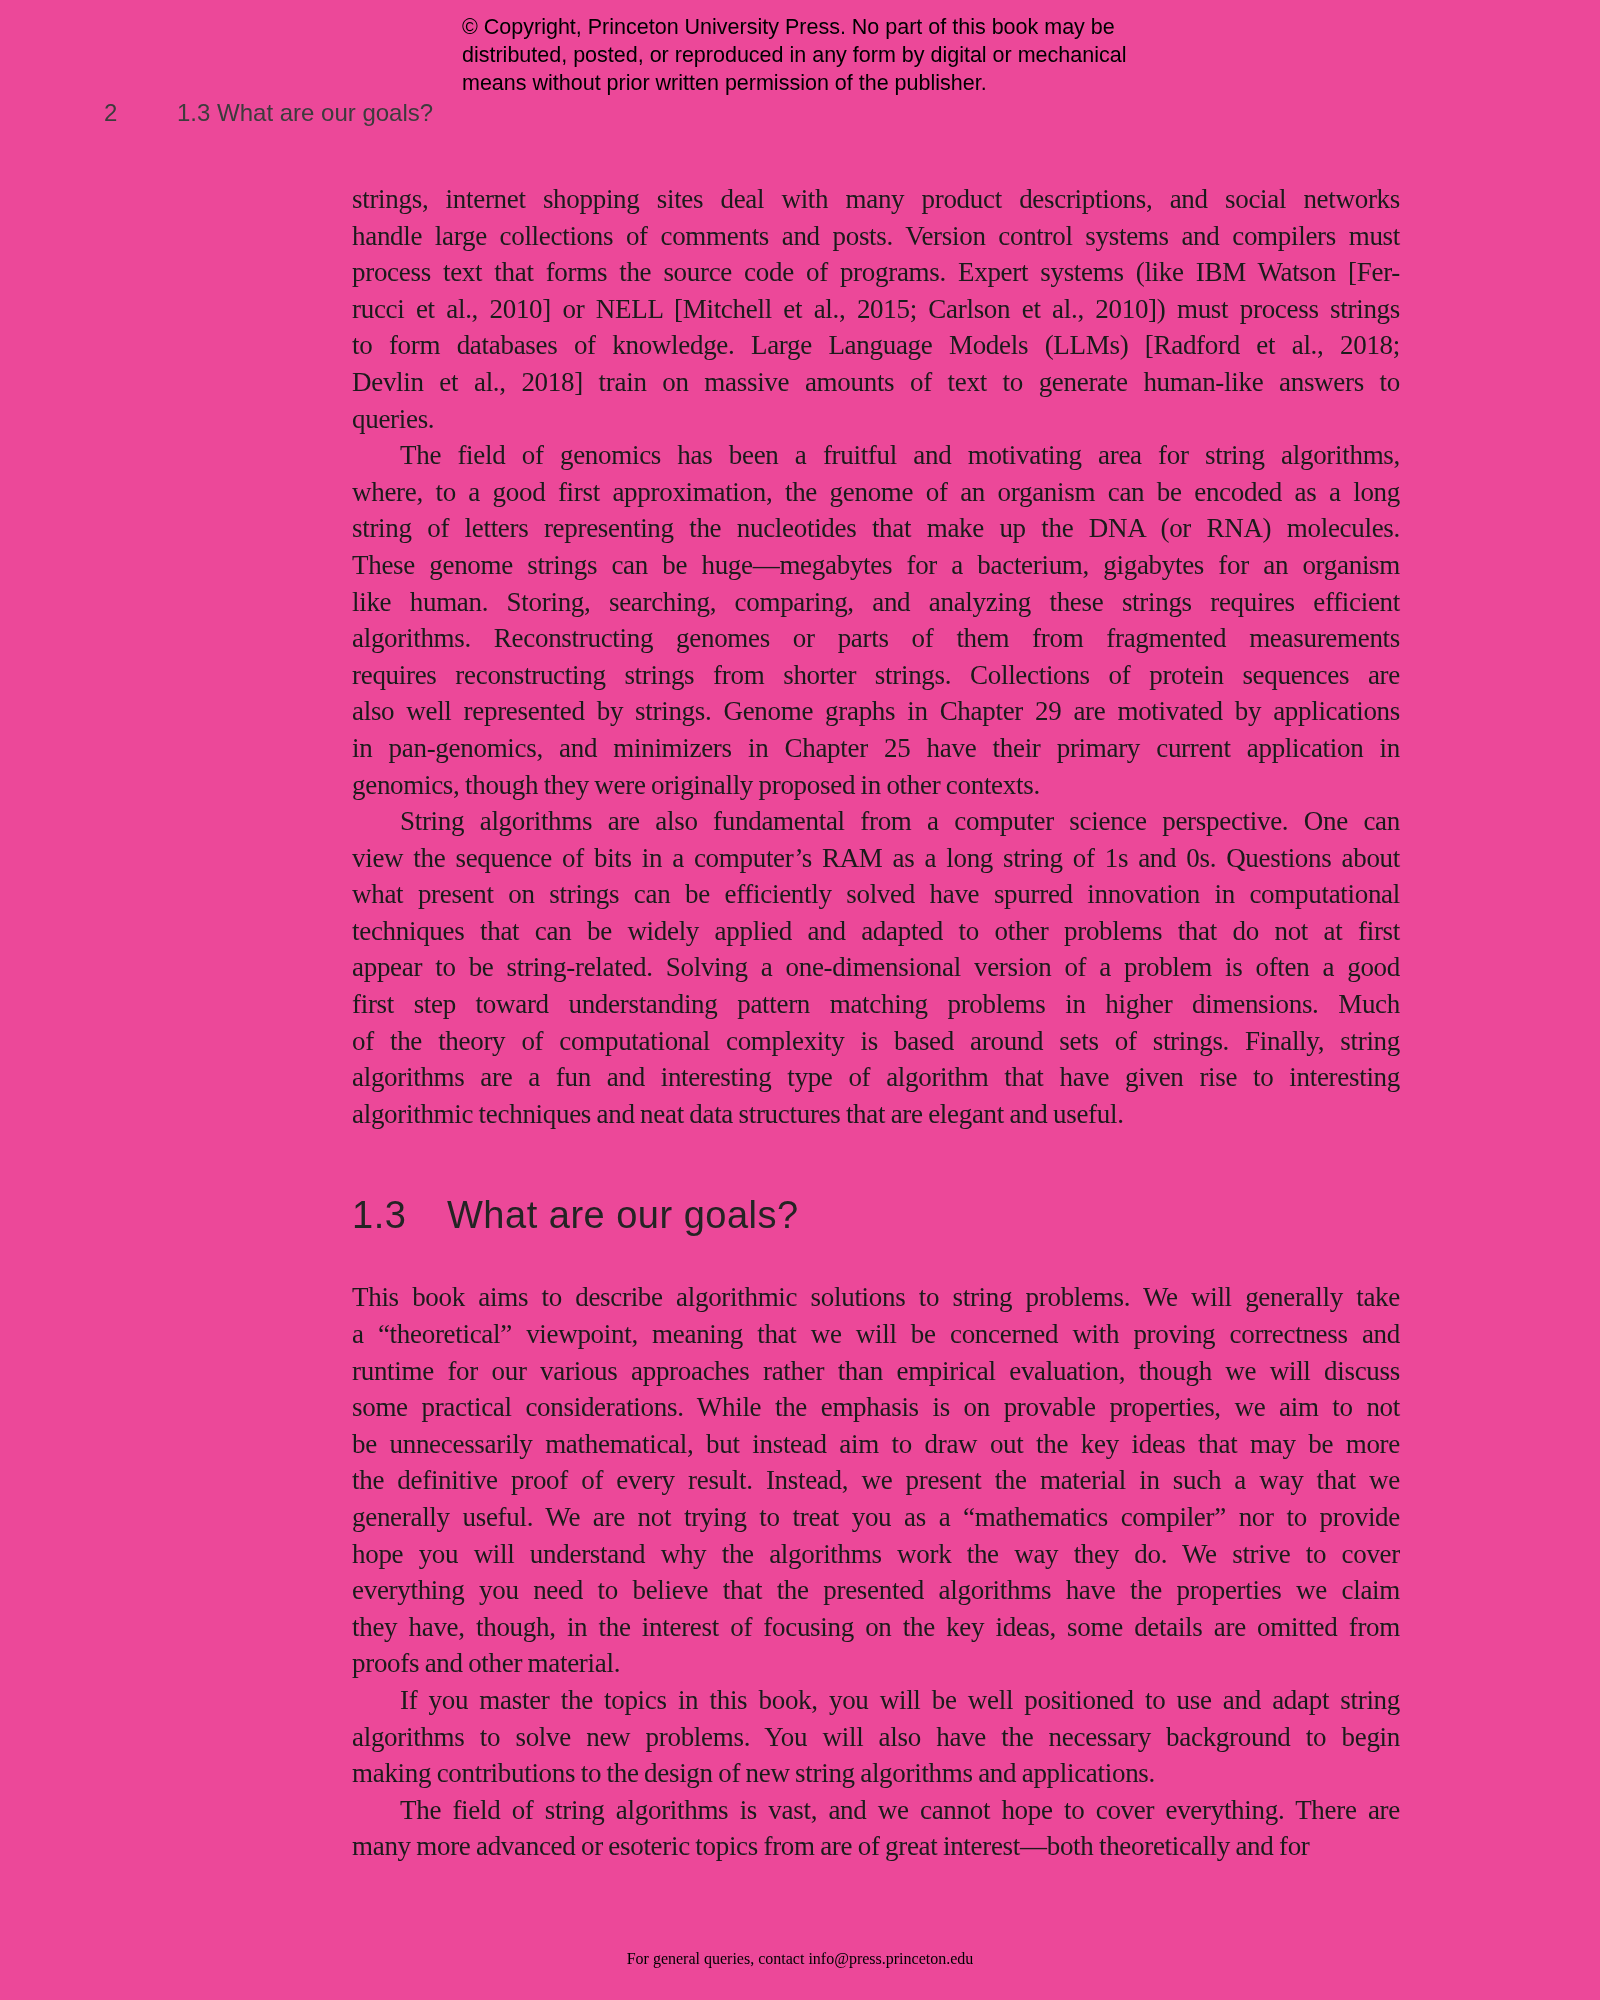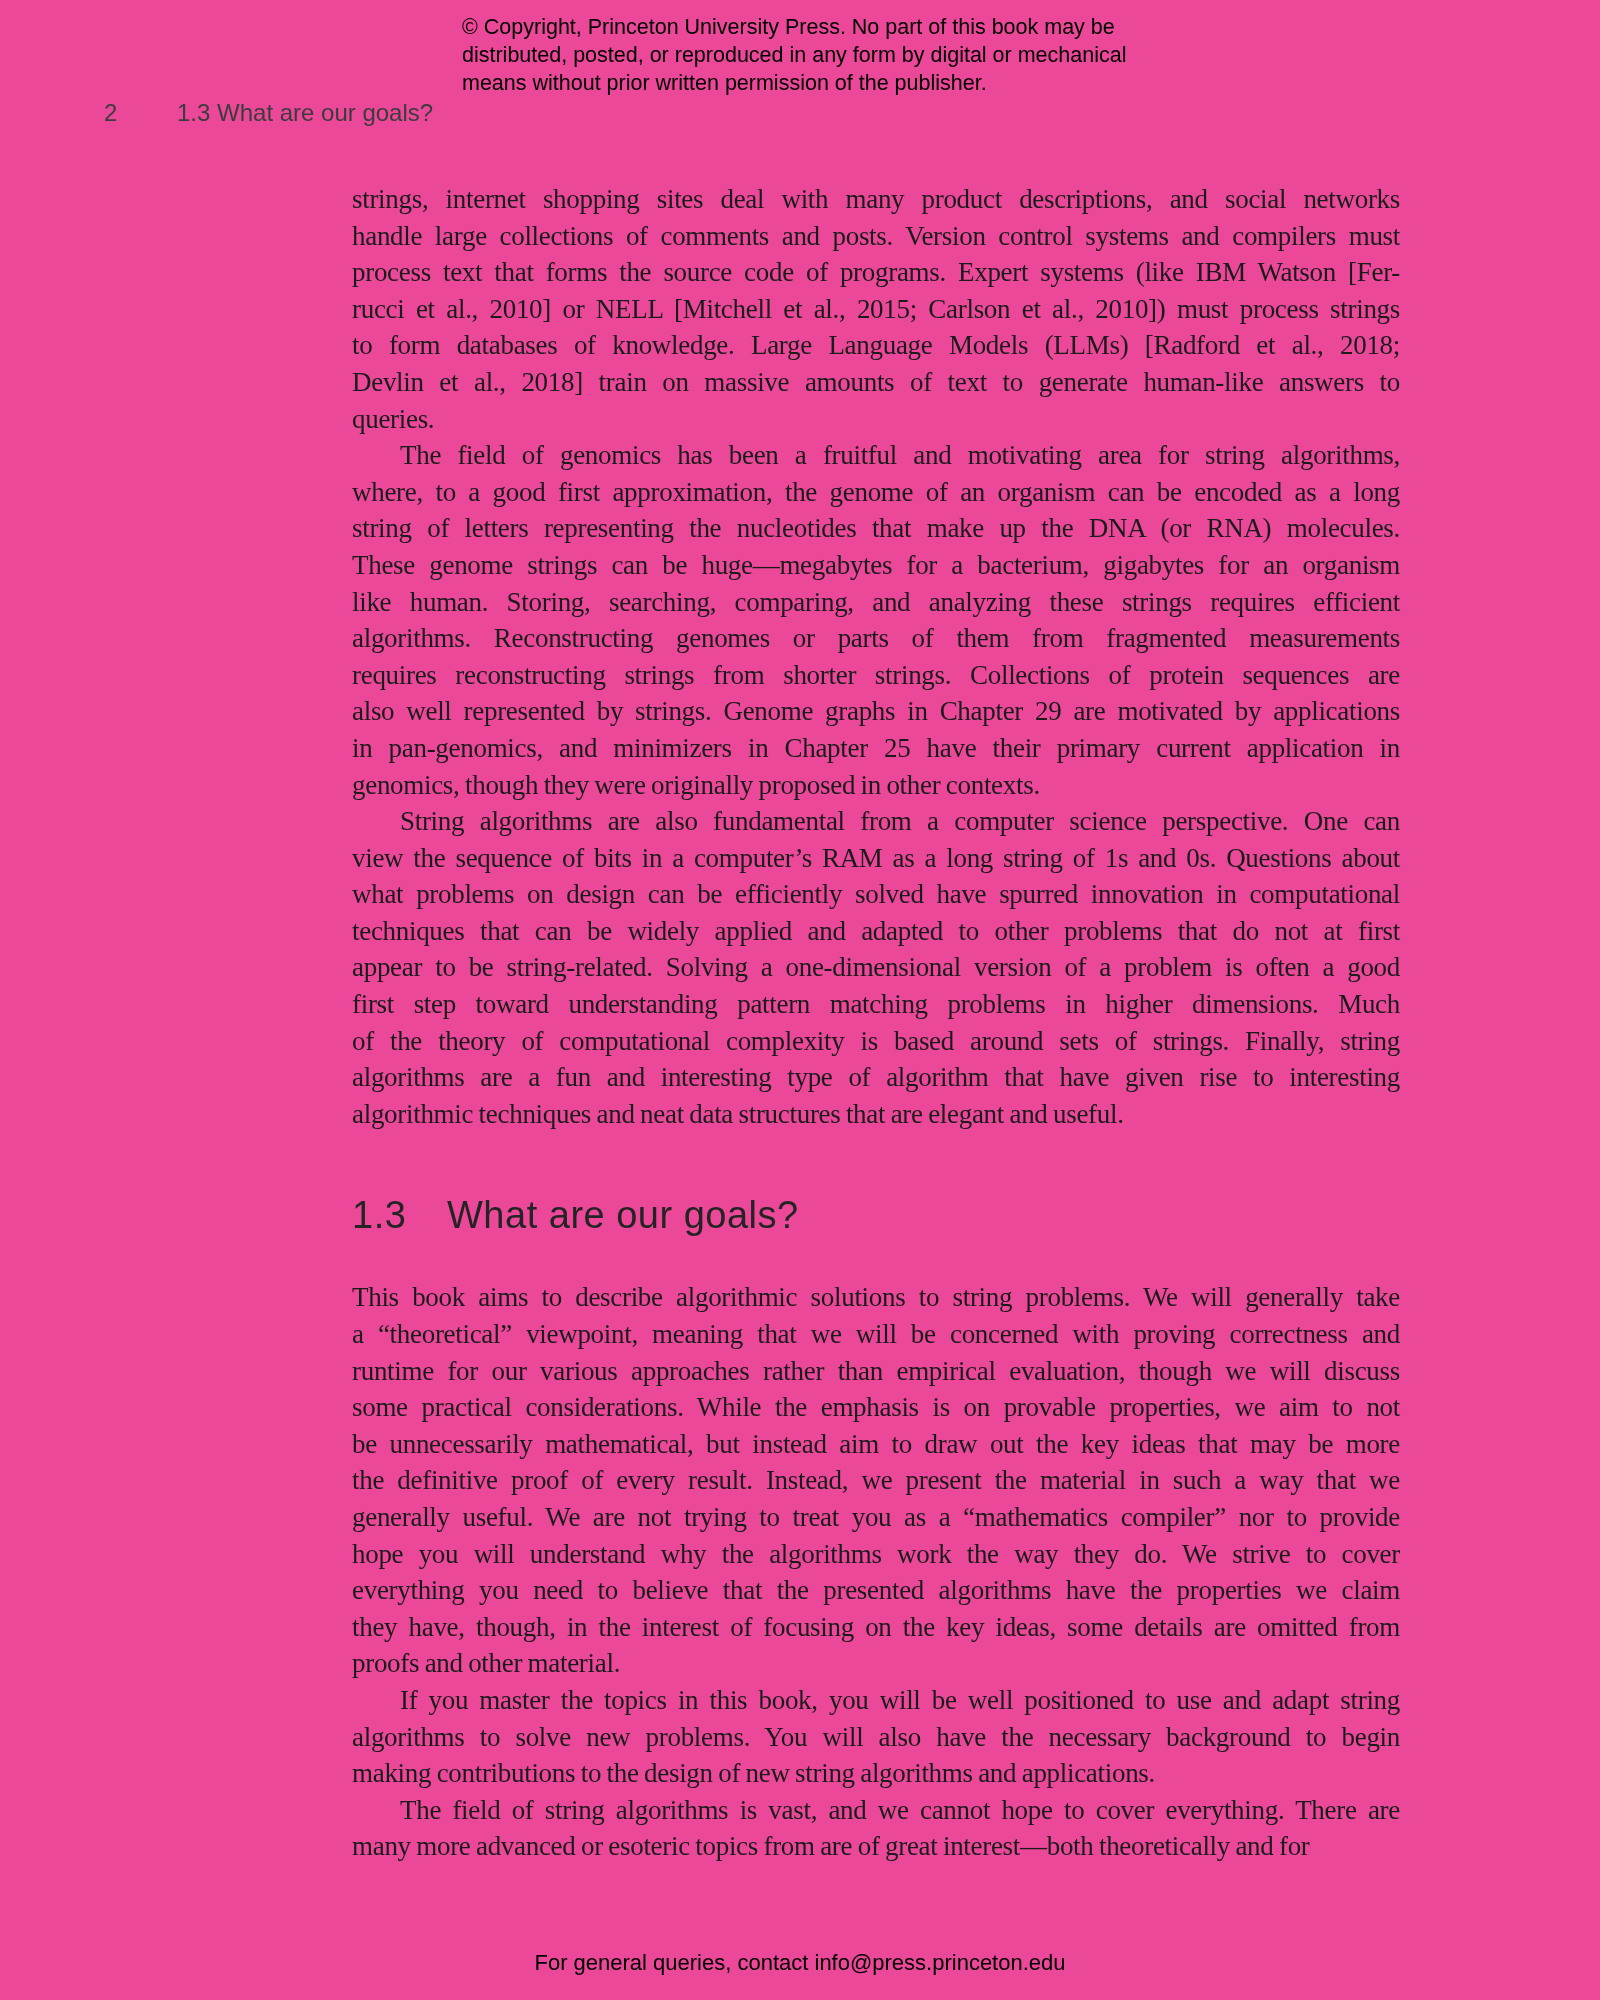--- a/index.html
+++ b/index.html
@@ -59,22 +59,22 @@
     letter-spacing: 0.5px;
     color: #242424;
   }
   .section-heading .sec-num { display: inline-block; width: 95px; }
   .footer {
     position: absolute;
     top: 1950px;
     left: 0;
     width: 1600px;
     text-align: center;
-    font-family: Liberation Sans, sans-serif;
-    font-size: 22px;
+    font-family: Liberation Serif, serif;
+    font-size: 16px;
     color: #000000;
   }
 </style>
 </head>
 <body>
 
 <div class="page">
 
   <div class="copyright">© Copyright, Princeton University Press. No part of this book may be
 distributed, posted, or reproduced in any form by digital or mechanical
@@ -102,21 +102,21 @@
         <div class="line">like human. Storing, searching, comparing, and analyzing these strings requires efficient</div>
         <div class="line">algorithms. Reconstructing genomes or parts of them from fragmented measurements</div>
         <div class="line">requires reconstructing strings from shorter strings. Collections of protein sequences are</div>
         <div class="line">also well represented by strings. Genome graphs in Chapter 29 are motivated by applications</div>
         <div class="line">in pan-genomics, and minimizers in Chapter 25 have their primary current application in</div>
         <div class="line last">genomics, though they were originally proposed in other contexts.</div>
       </div>
       <div class="para">
         <div class="line indent">String algorithms are also fundamental from a computer science perspective. One can</div>
         <div class="line">view the sequence of bits in a computer’s RAM as a long string of 1s and 0s. Questions about</div>
-        <div class="line">what problems on design can be efficiently solved have spurred innovation in computational</div>
+        <div class="line">what present on strings can be efficiently solved have spurred innovation in computational</div>
         <div class="line">techniques that can be widely applied and adapted to other problems that do not at first</div>
         <div class="line">appear to be string-related. Solving a one-dimensional version of a problem is often a good</div>
         <div class="line">first step toward understanding pattern matching problems in higher dimensions. Much</div>
         <div class="line">of the theory of computational complexity is based around sets of strings. Finally, string</div>
         <div class="line">algorithms are a fun and interesting type of algorithm that have given rise to interesting</div>
         <div class="line last">algorithmic techniques and neat data structures that are elegant and useful.</div>
       </div>
       <div class="section-heading"><span class="sec-num">1.3</span><span class="sec-title">What are our goals?</span></div>
       <div class="para">
         <div class="line">This book aims to describe algorithmic solutions to string problems. We will generally take</div>

